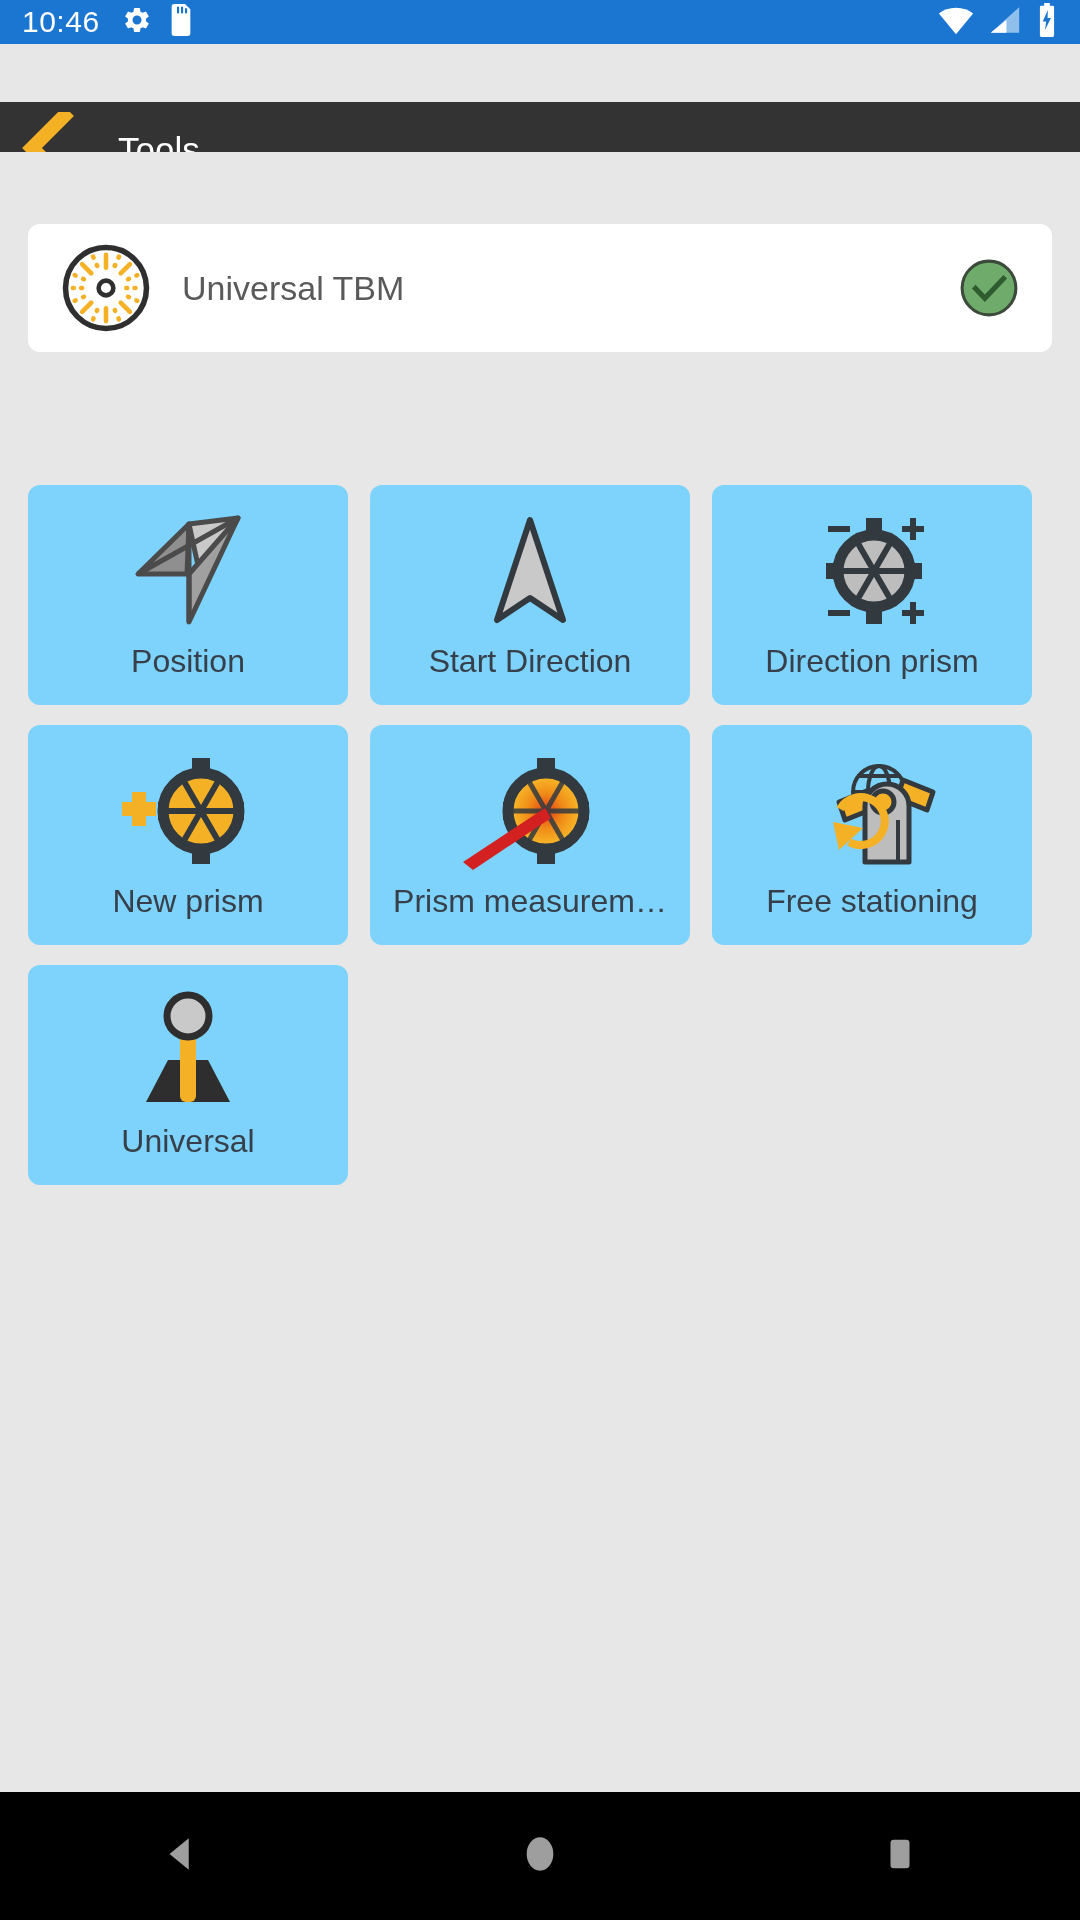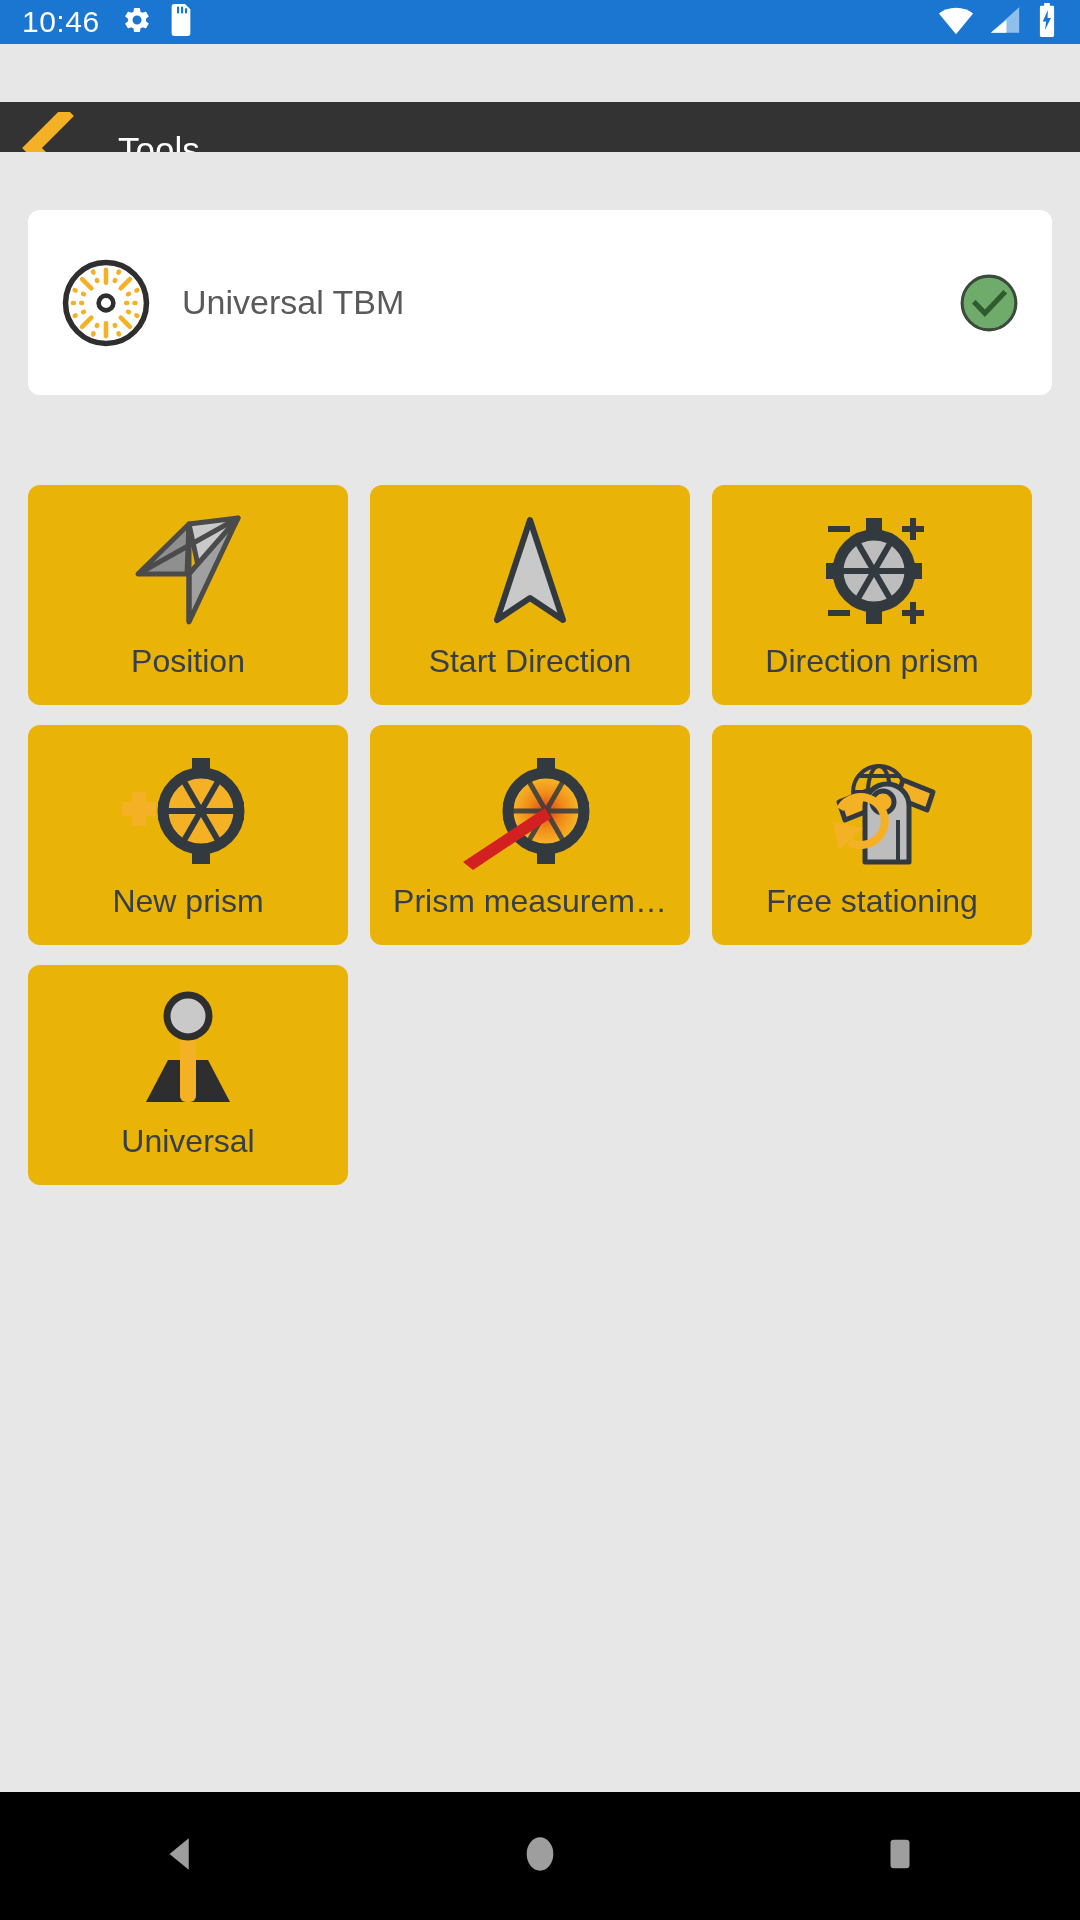--- a/index.html
+++ b/index.html
@@ -43,22 +43,22 @@
 
   
   .content {
     position: absolute; top: 152px; left: 0;
     width: 1080px; height: 1640px;
     background: #e7e7e7;
   }
 
   
   .device-card {
-    position: absolute; left: 28px; top: 58px;
-    width: 1024px; height: 185px;
+    position: absolute; left: 28px; top: 72px;
+    width: 1024px; height: 128px;
     background: #ffffff; border-radius: 12px;
     display: flex; align-items: center;
     padding: 0 32px;
   }
   .device-icon { width: 92px; height: 92px; flex: 0 0 92px; }
   .device-name {
     margin-left: 30px;
     font-size: 34px; color: #5a5a5a; font-weight: 400;
   }
   .device-status { margin-left: auto; width: 62px; height: 62px; }
@@ -66,21 +66,21 @@
   
   .grid {
     position: absolute; left: 28px; top: 333px;
     width: 1024px;
     display: grid;
     grid-template-columns: repeat(3, 320px);
     grid-auto-rows: 220px;
     column-gap: 22px; row-gap: 20px;
   }
   .tile {
-    background: #eab308; border-radius: 12px;
+    background: #7dd3fc; border-radius: 12px;
     display: flex; flex-direction: column;
     align-items: center; justify-content: flex-start;
     padding-top: 22px;
     overflow: hidden;
   }
   .tile-icon {
     width: 150px; height: 128px;
     display: flex; align-items: center; justify-content: center;
   }
   .tile-icon svg { display: block; }

